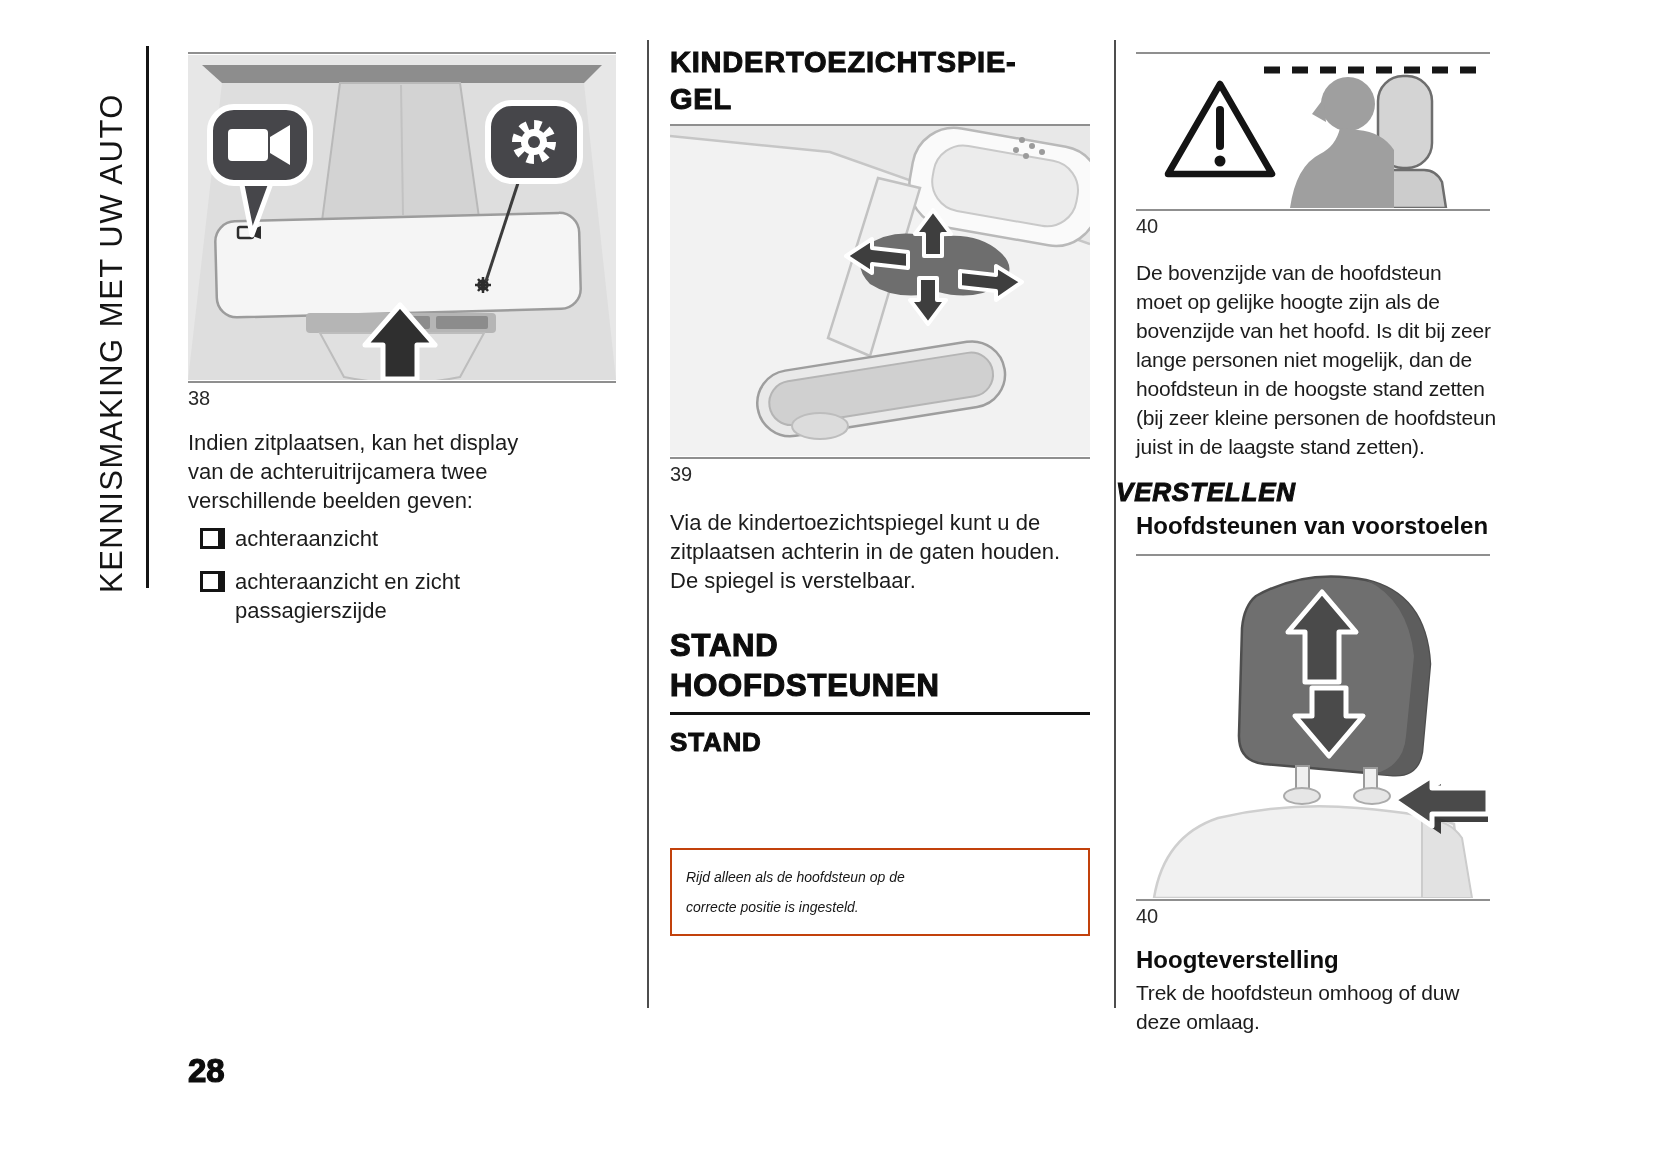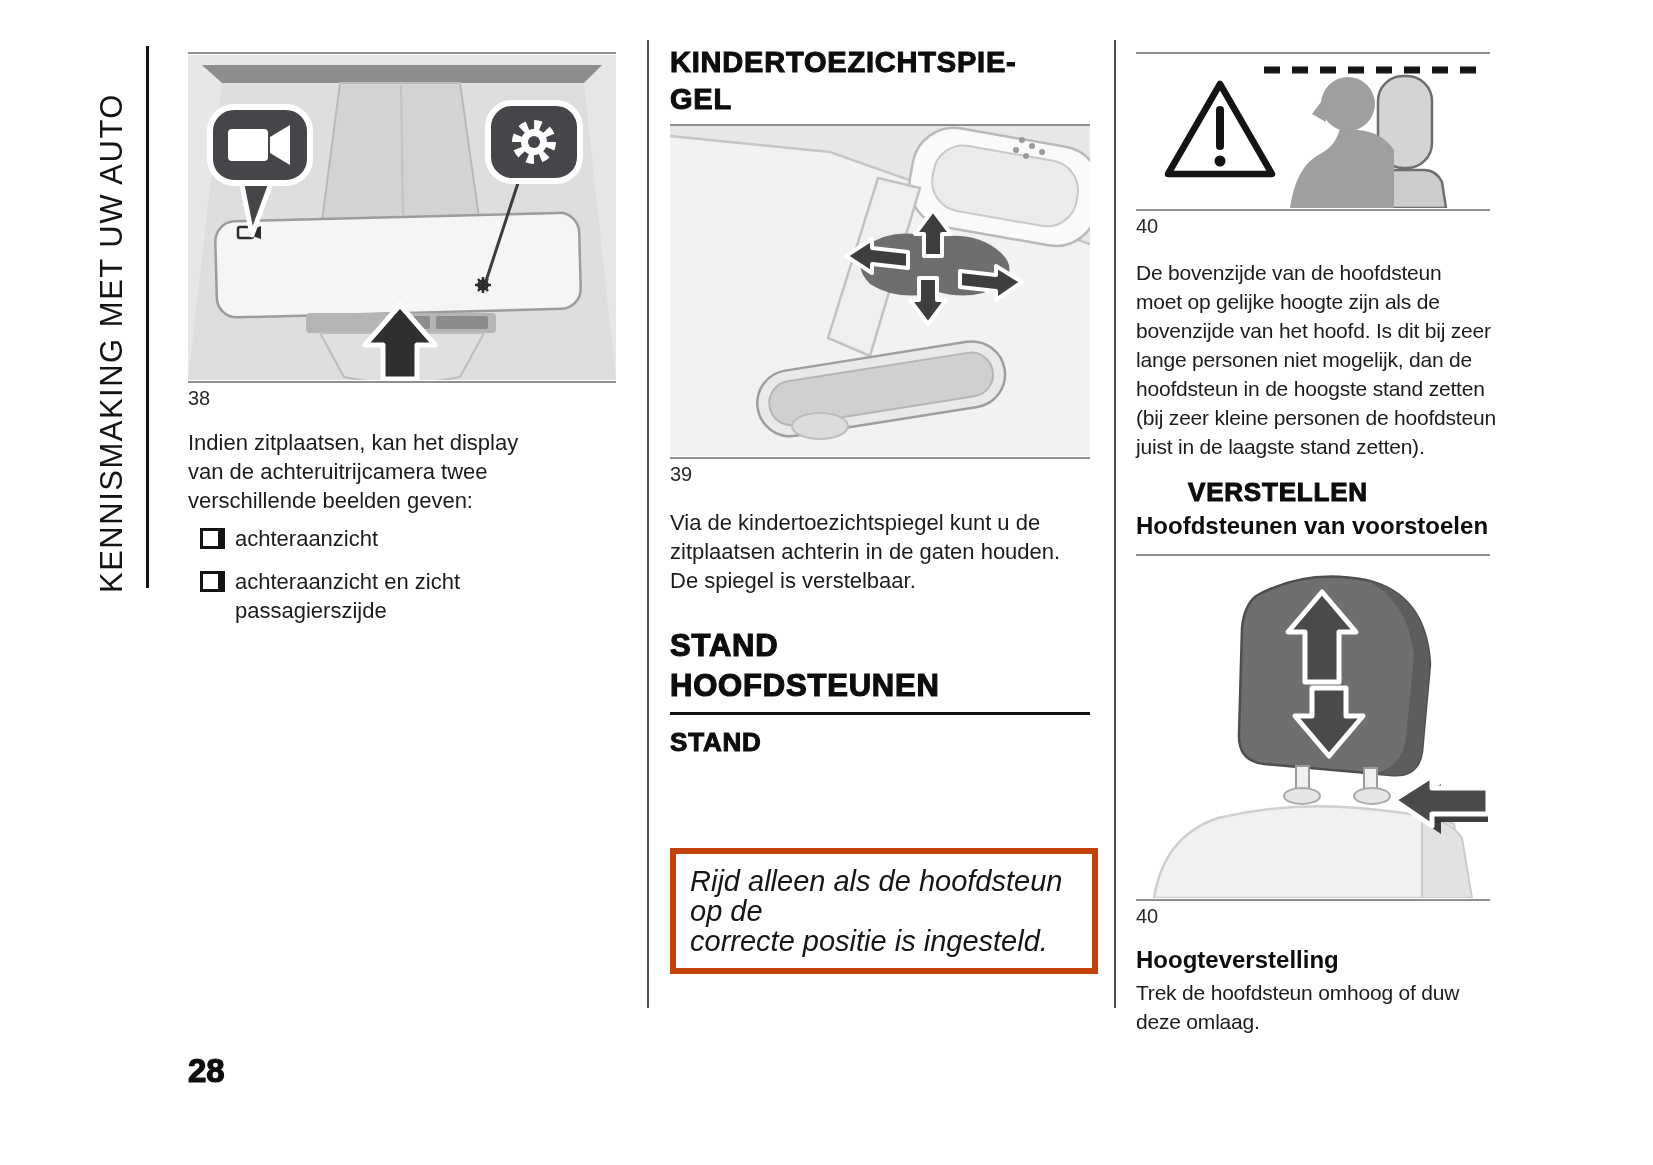--- a/index.html
+++ b/index.html
@@ -36,21 +36,21 @@
   
   .bullet-row{display:flex;align-items:flex-start;margin-bottom:14px;padding-left:12px;}
   .bullet-marker{flex:0 0 auto;width:15px;height:15px;border:3px solid #141414;border-right-width:7px;
     margin:4px 10px 0 0;background:#fff;}
 
   
   .warn-banner{background:#b2b2b2;height:62px;display:flex;align-items:center;}
   .warn-tri{margin-left:10px;margin-top:-4px;}
   .warn-label{flex:1;text-align:right;padding-right:20px;color:#ffffff;font-style:italic;
     font-weight:900;font-size:26px;letter-spacing:1px;-webkit-text-stroke:0.8px #fff;}
-  .warn-note{border:6px solid #c2410c;padding:12px 14px;font-style:italic;font-size:29px;line-height:30px;color:#161616;}
+  .warn-note{border:2px solid #c2410c;padding:12px 14px;font-style:italic;font-size:14px;line-height:30px;color:#161616;}
 
   .page-number{font-weight:900;font-size:33px;color:#0d0d0d;-webkit-text-stroke:1.2px #0d0d0d;}
   svg{display:block;}
 </style>
 </head>
 <body>
 
 <div class="page">
 
   <div class="abs sidebar-text">KENNISMAKING MET UW AUTO</div>
@@ -194,21 +194,21 @@
   <div class="abs fig-caption" style="left:1136px;top:215px;">40</div>
 
   <div class="abs body-sm lines" style="left:1136px;top:258px;width:360px;">De bovenzijde van de hoofdsteun
 moet op gelijke hoogte zijn als de
 bovenzijde van het hoofd. Is dit bij zeer
 lange personen niet mogelijk, dan de
 hoofdsteun in de hoogste stand zetten
 (bij zeer kleine personen de hoofdsteun
 juist in de laagste stand zetten).</div>
 
-  <div class="abs h-mid" style="left:1188px;top:477px;">VERSTELLEN</div>
+  <div class="abs h-mid" style="left:1116px;top:477px;font-style:italic;">VERSTELLEN</div>
   <div class="abs h-bold" style="left:1136px;top:512px;">Hoofdsteunen van voorstoelen</div>
 
   <div class="abs fig-rule" style="left:1136px;top:554px;width:354px;"></div>
   <div class="abs" style="left:1136px;top:556px;width:354px;height:342px;">
     <svg viewBox="0 0 354 342" width="354" height="342">
       <rect width="354" height="342" fill="#ffffff"></rect>
       <path d="M120,40 Q170,12 230,24 Q290,38 294,108 L286,196 Q282,222 254,219 L128,208 Q102,205 103,178 L106,72 Q108,50 120,40 Z" fill="#6f6f6f" stroke="#4e4e4e" stroke-width="2.5"></path>
       <path d="M230,24 Q290,38 294,108 L286,196 Q282,222 254,219 L238,218 Q268,210 270,180 L278,100 Q272,44 230,24 Z" fill="#5d5d5d"></path>
       <rect x="160" y="210" width="13" height="30" fill="#f0f0f0" stroke="#9b9b9b" stroke-width="2"></rect>
       <rect x="228" y="212" width="13" height="28" fill="#f0f0f0" stroke="#9b9b9b" stroke-width="2"></rect>

